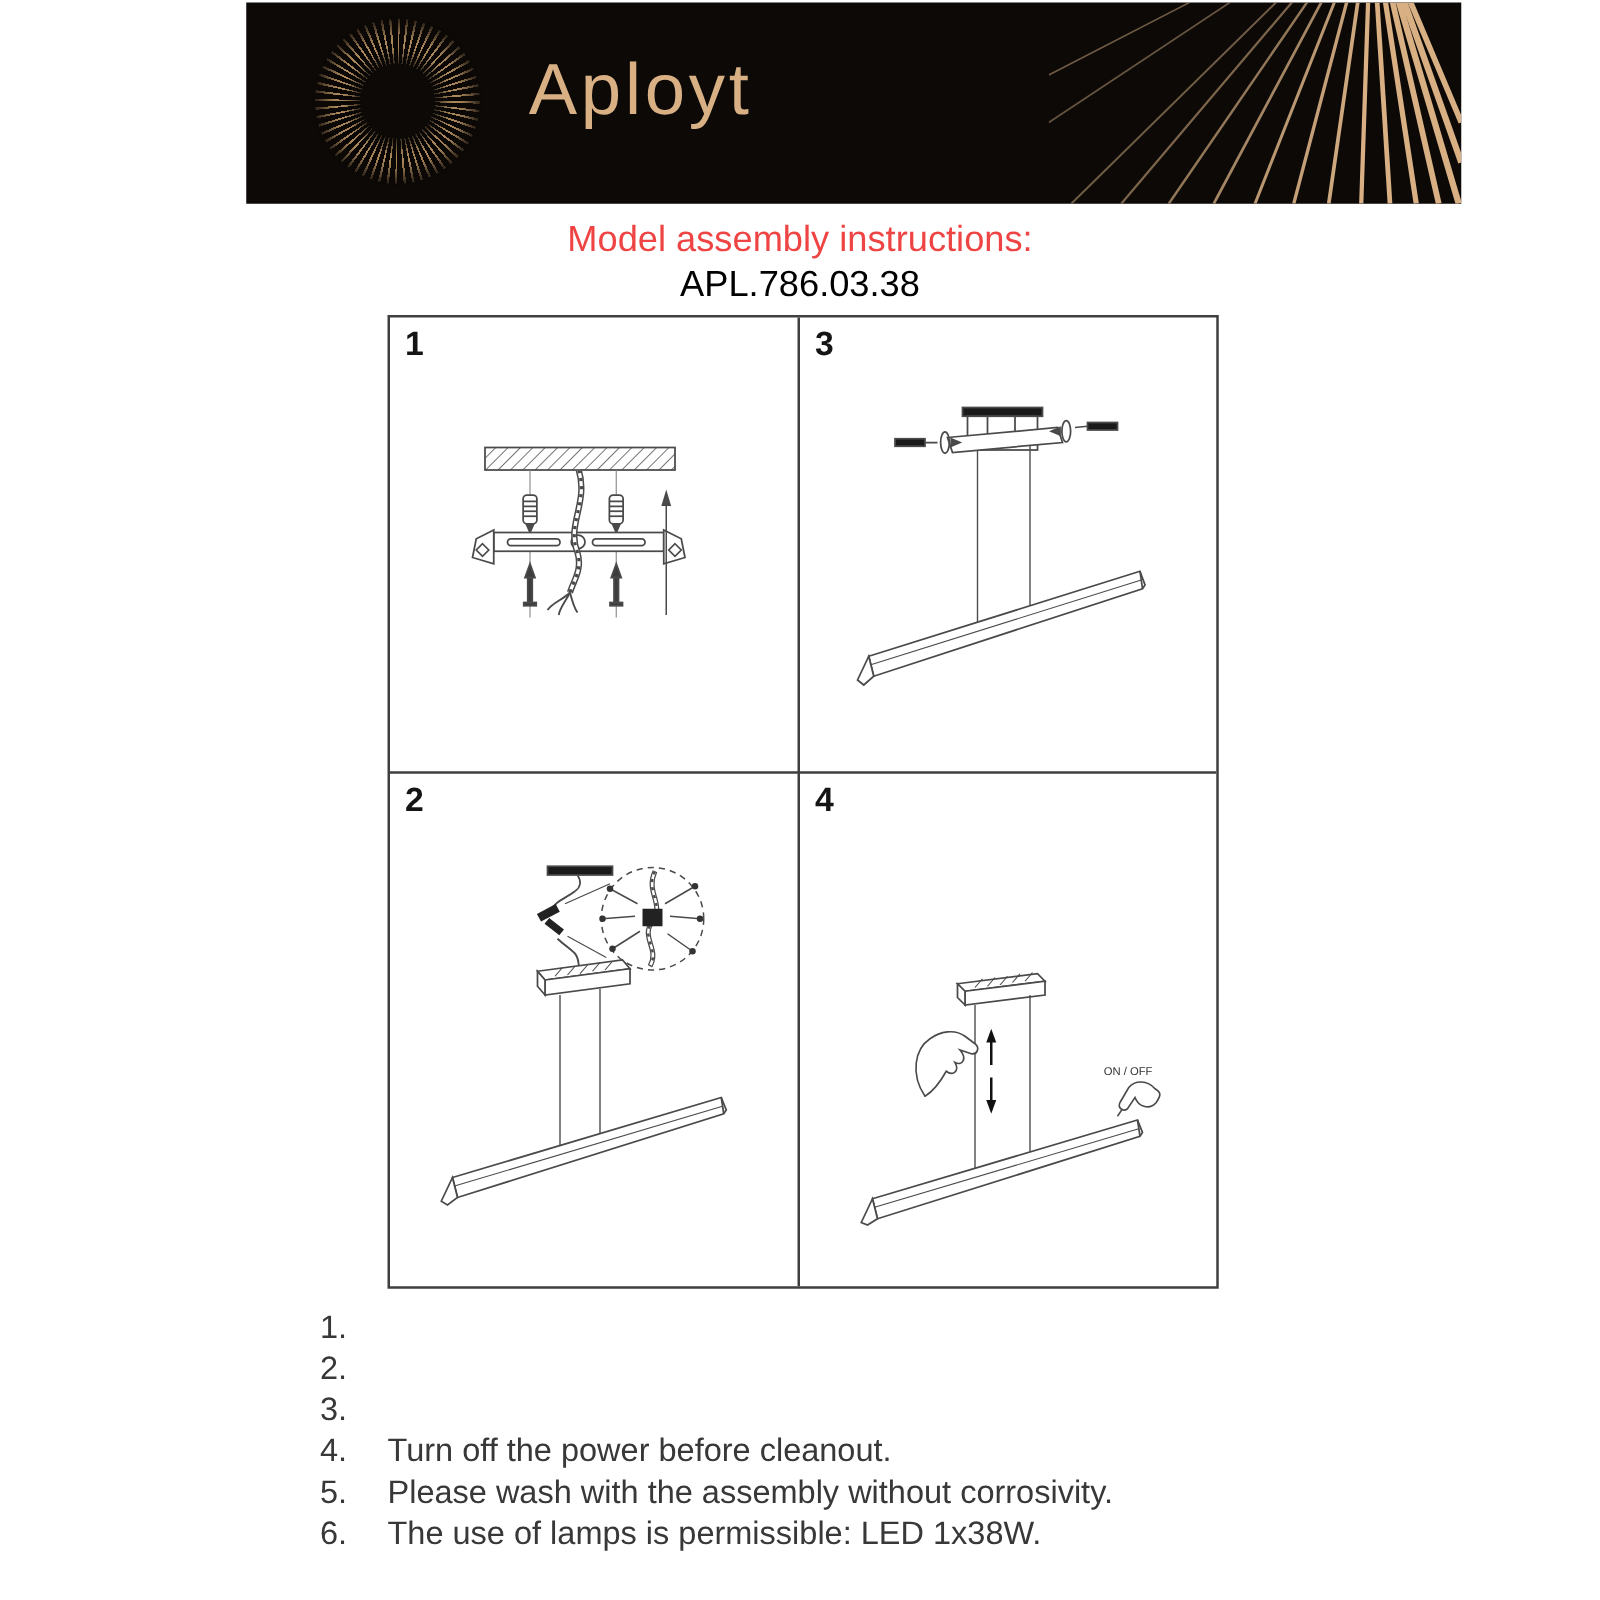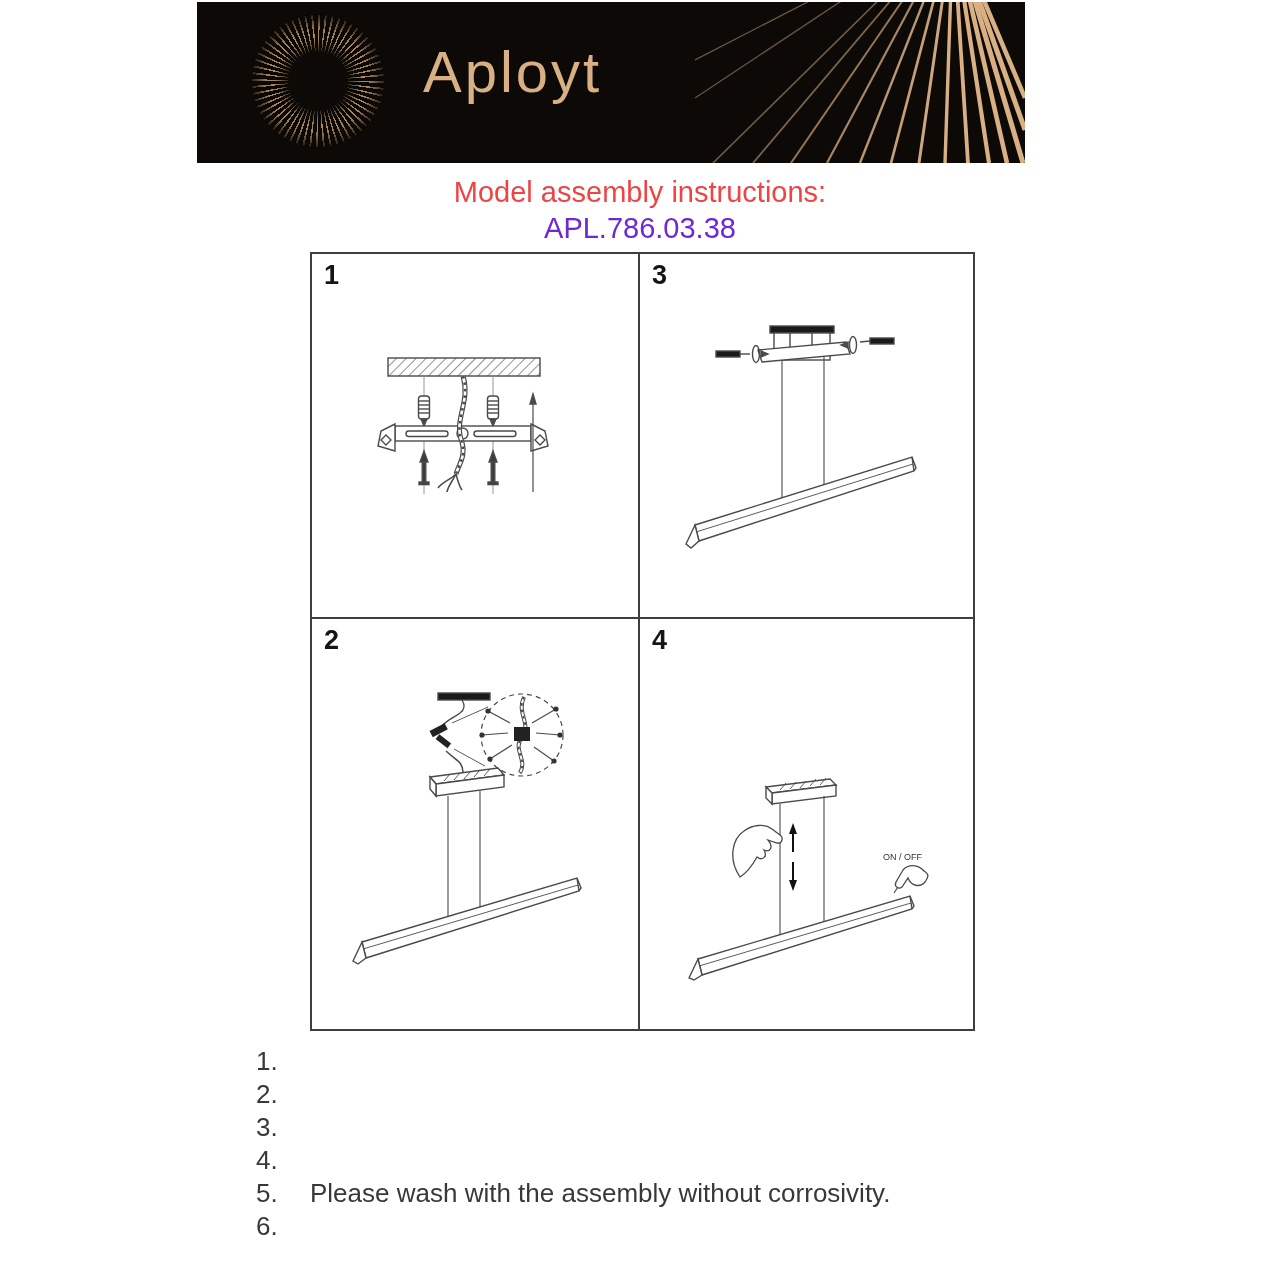--- a/index.html
+++ b/index.html
@@ -1,33 +1,33 @@
 <!DOCTYPE html>
 <html><head>
 <meta charset="utf-8">
 <style>
   html,body{margin:0;padding:0;background:#ffffff;}
   .page{position:relative;width:1280px;height:1280px;background:#ffffff;overflow:hidden;
         font-family:"Liberation Sans",sans-serif;color:#2e2e2e;}
 
   
-  .banner{position:absolute;left:197px;top:2px;width:828px;height:161px;background:#0c0907;overflow:hidden;}
+  .banner{position:absolute;left:197px;top:2px;width:972px;height:161px;background:#0c0907;overflow:hidden;}
   .logo{position:absolute;left:55px;top:13px;width:132px;height:132px;border-radius:50%;
         background:repeating-conic-gradient(#c69e6b 0deg 1.7deg, rgba(0,0,0,0) 1.7deg 6deg);}
   .logo::before{content:'';position:absolute;inset:-2px;border-radius:50%;
         box-shadow:inset 0 0 18px 9px #0c0907;}
   .logo::after{content:'';position:absolute;inset:27%;border-radius:50%;background:#0c0907;
         box-shadow:0 0 14px 7px rgba(12,9,7,0.95);}
   .brand{position:absolute;left:226px;top:36px;font-size:58px;font-weight:300;letter-spacing:3px;
         color:#d8b084;font-family:"Liberation Sans",sans-serif;}
   .rays{position:absolute;right:0;top:0;width:330px;height:161px;}
 
   
   .title1{position:absolute;left:0;top:176px;width:100%;text-align:center;font-size:29px;color:#ef4444;}
-  .title2{position:absolute;left:0;top:212px;width:100%;text-align:center;font-size:29px;color:#6d28d9;}
+  .title2{position:absolute;left:0;top:212px;width:100%;text-align:center;font-size:29px;color:#000000;}
 
   
   .grid{position:absolute;left:310px;top:252px;width:665px;height:779px;border:2px solid #3f3f3f;
         box-sizing:border-box;background:#fff;}
   .vline{position:absolute;left:326px;top:0;width:2px;height:100%;background:#3f3f3f;}
   .hline{position:absolute;left:0;top:363px;width:100%;height:2px;background:#3f3f3f;}
   .cell{position:absolute;}
   .c1{left:0;top:0;width:326px;height:363px;}
   .c3{left:328px;top:0;width:333px;height:363px;}
   .c2{left:0;top:365px;width:326px;height:410px;}
@@ -281,23 +281,25 @@
       <span class="ins-num">1.</span>
     </div>
     <div class="ins-row">
       <span class="ins-num">2.</span>
     </div>
     <div class="ins-row">
       <span class="ins-num">3.</span>
     </div>
     <div class="ins-row">
       <span class="ins-num">4.</span>
+      <span class="ins-text">Turn off the power before cleanout.</span>
     </div>
     <div class="ins-row">
       <span class="ins-num">5.</span>
       <span class="ins-text">Please wash with the assembly without corrosivity.</span>
     </div>
     <div class="ins-row">
       <span class="ins-num">6.</span>
+      <span class="ins-text">The use of lamps is permissible: LED 1x38W.</span>
     </div>
   </div>
 
 </div>
 
 </body></html>

